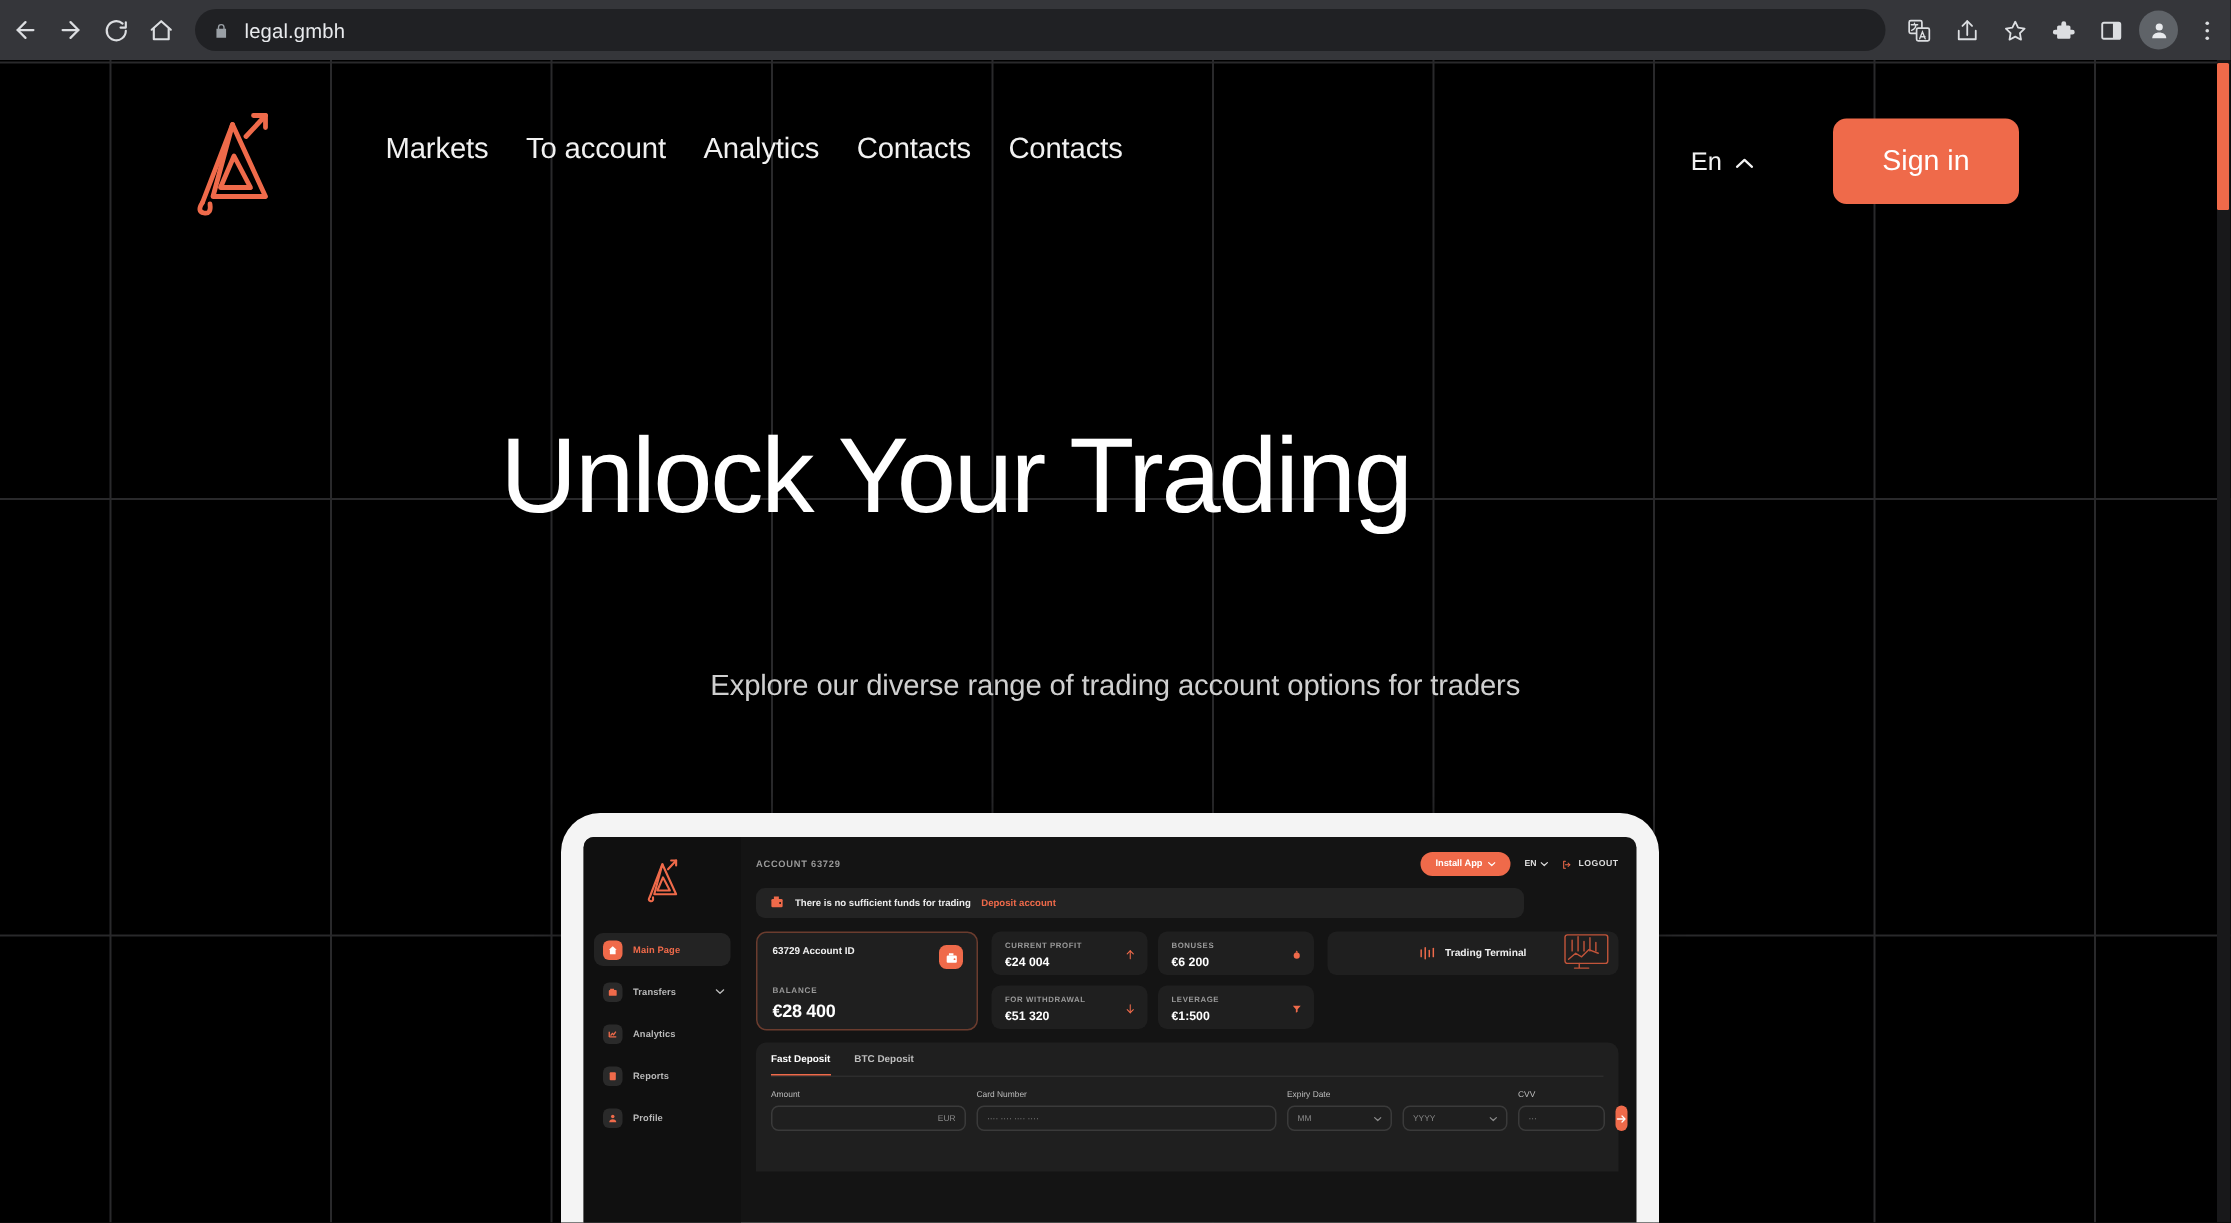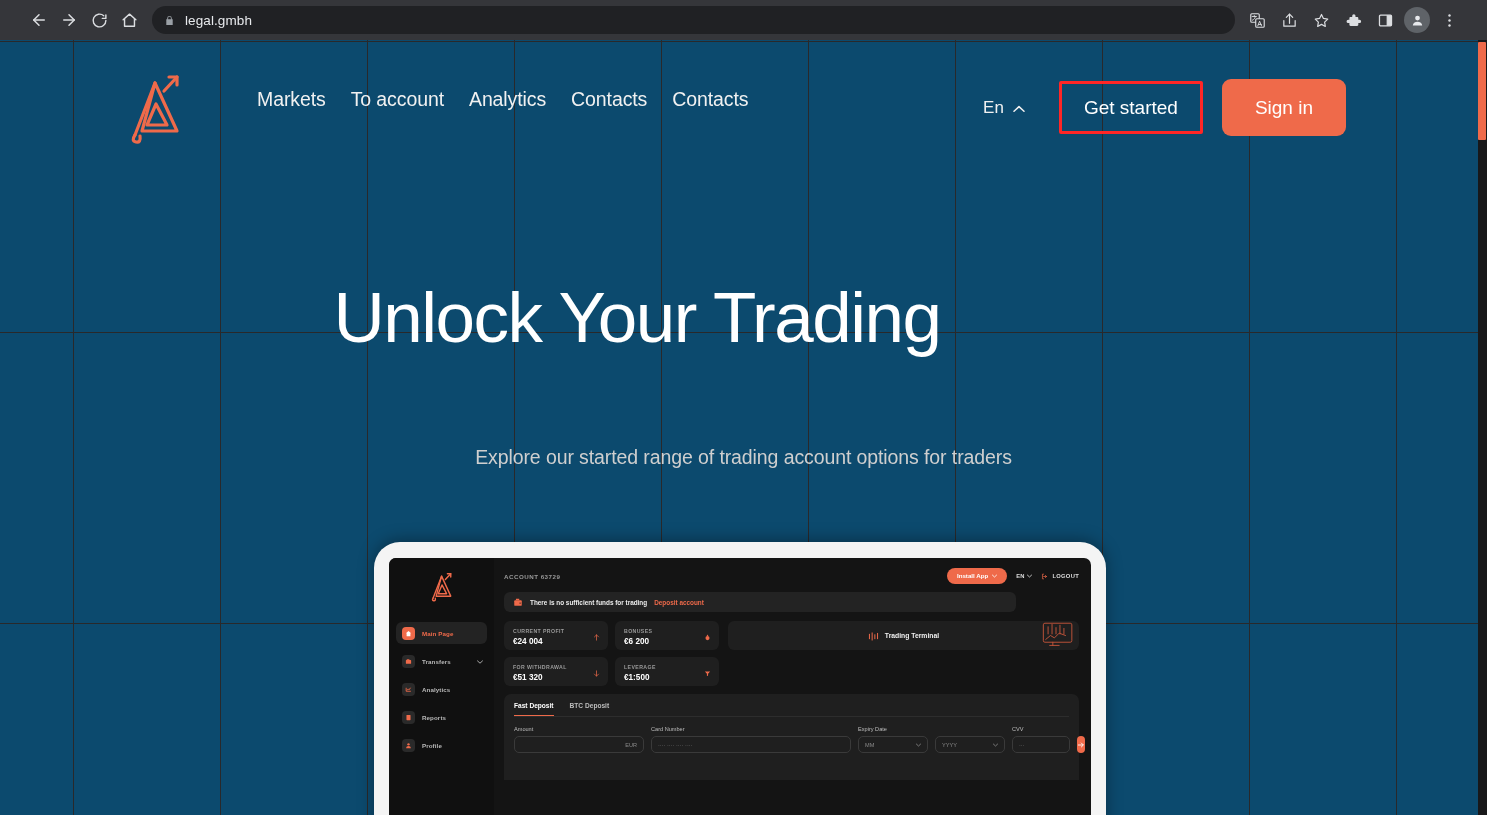--- a/index.html
+++ b/index.html
@@ -9,21 +9,21 @@
     font-family: "Liberation Sans", sans-serif;
     overflow: hidden;
   }
 
   
   .browser-bar {
     position: absolute; top: 0; left: 0;
     width: 1487px; height: 40px;
     background: #35363a;
     display: flex; align-items: center;
-    padding: 0 24px;
+    padding: 0 2px;
     z-index: 50;
   }
   .nav-btn {
     width: 30px; height: 30px;
     display: flex; align-items: center; justify-content: center;
     border-radius: 50%;
     color: #dcdee1;
     flex: 0 0 auto;
   }
   .nav-btn svg { display:block; }
@@ -54,21 +54,21 @@
     width: 26px; height: 26px; border-radius: 50%;
     background: #5f6368;
     display: flex; align-items: center; justify-content: center;
     color: #e8eaed;
   }
 
   
   .viewport {
     position: absolute; top: 40px; left: 0;
     width: 1487px; height: 775px;
-    background: #0c4a6e;
+    background: #000000;
     overflow: hidden;
   }
   .grid-bg {
     position: absolute; inset: 0;
     background-image:
       linear-gradient(to right, #29292b 1px, transparent 1px),
       linear-gradient(to bottom, #29292b 1px, transparent 1px);
     background-size: 147px 291px;
     background-position: 73px 1px;
   }
@@ -429,30 +429,29 @@
 
     <div class="header-right">
       <div class="lang-switch">
         <span>En</span>
         <span class="chev-up">
           <svg width="12" height="8" viewBox="0 0 12 8" fill="none" stroke="#f1f1f1" stroke-width="1.5" stroke-linecap="round" stroke-linejoin="round">
               <path d="M1 6.2L6 1.6l5 4.6"></path>
             </svg>
         </span>
       </div>
-      <div class="get-started">Get started</div>
       <div class="sign-in">Sign in</div>
     </div>
   </div>
 
   <div class="hero">
     <div class="hero-title">
       <div>Unlock Your Trading</div>
     </div>
-    <div class="hero-sub">Explore our started range of trading account options for traders</div>
+    <div class="hero-sub">Explore our diverse range of trading account options for traders</div>
   </div>
 
   <div class="tablet">
     <div class="screen">
 
       <div class="dash-sidebar">
         <div class="dash-logo">
           <svg width="26" height="30" viewBox="0 0 62 72" fill="none" stroke="#ef6a4a" stroke-width="3.4" stroke-linecap="round" stroke-linejoin="round">
             <path d="M30 10 L10 62"></path>
               <path d="M10 62 q-4 6 1 7 q5 1 4 -6"></path>
@@ -551,20 +550,32 @@
                 <path d="M7 8V4h8v4z"></path>
                 <circle cx="17" cy="14.5" r="1.6" fill="#141414"></circle>
               </svg>
           </span>
           <span class="alert-text">There is no sufficient funds for trading</span>
           <span class="alert-link">Deposit account</span>
         </div>
 
         <div class="cards-row">
 
+          <div class="balance-card">
+            <div class="bal-id">63729 Account ID</div>
+            <div class="bal-badge">
+              <svg width="9" height="9" viewBox="0 0 24 24" fill="#fff">
+                  <rect x="3" y="8" width="18" height="13" rx="2"></rect>
+                  <path d="M7 8V4h8v4z"></path>
+                  <circle cx="17" cy="14.5" r="1.7" fill="#ef6a4a"></circle>
+                </svg>
+            </div>
+            <div class="bal-label">BALANCE</div>
+            <div class="bal-value">€28 400</div>
+          </div>
 
           <div class="stats-grid">
             <div class="stat-card">
               <div class="stat-label">CURRENT PROFIT</div>
               <div class="stat-value">€24 004</div>
               <span class="stat-ico">
                 <svg width="7" height="7" viewBox="0 0 24 24" fill="none" stroke="#ef6a4a" stroke-width="2.4" stroke-linecap="round">
                     <path d="M12 3v18"></path>
                     <path d="M5 10l7-7 7 7"></path>
                   </svg>

